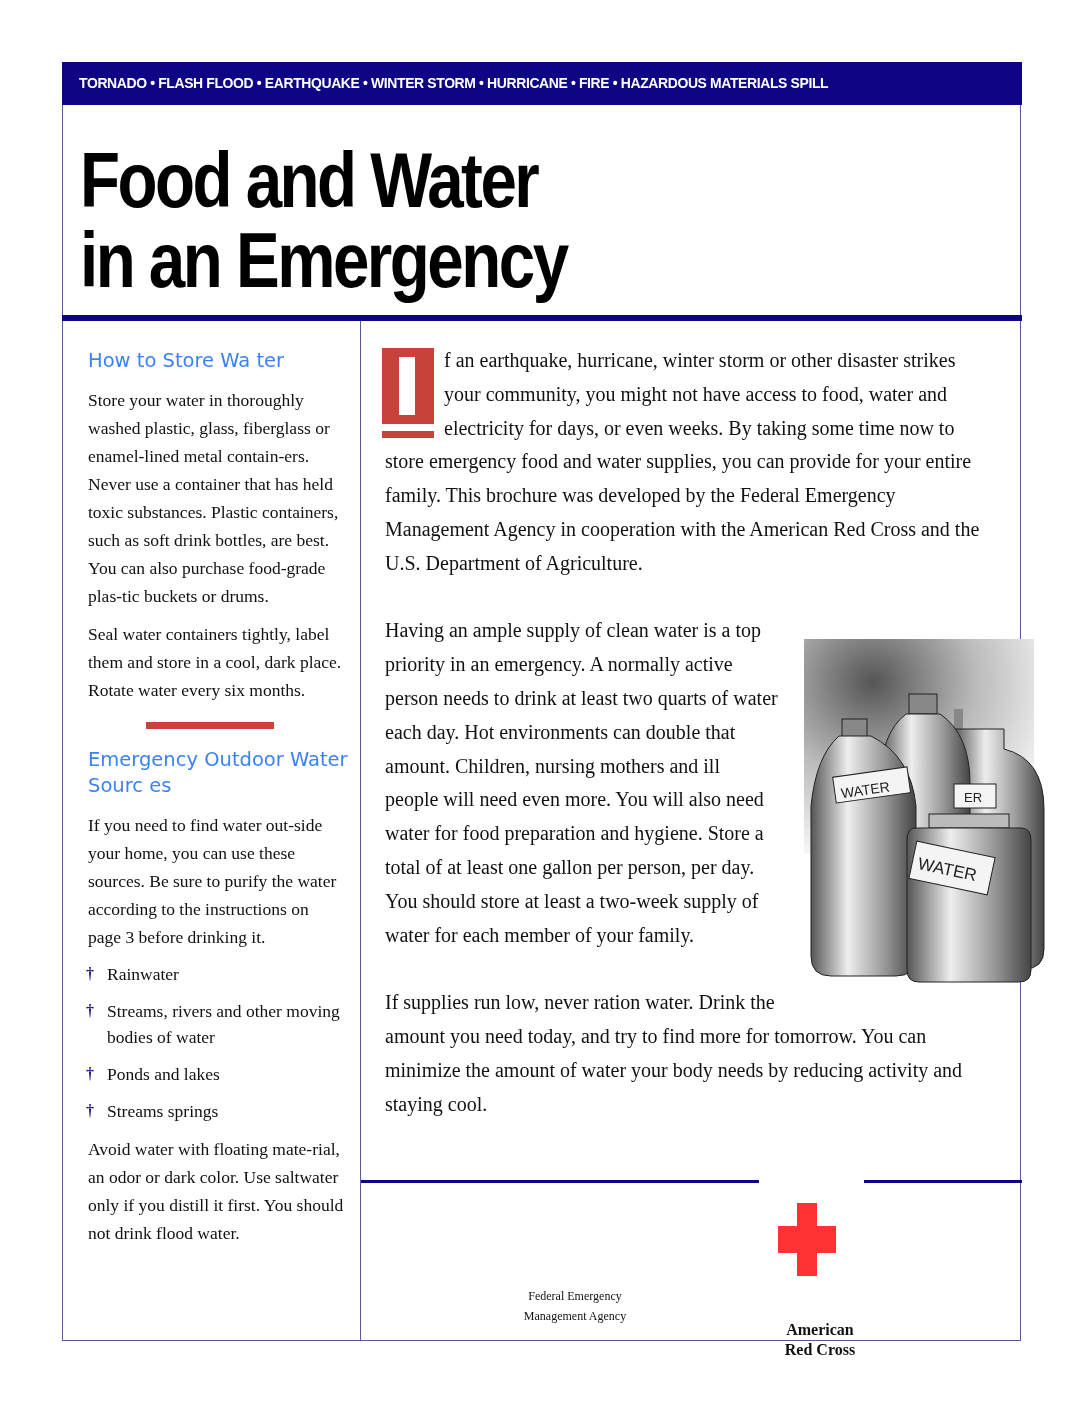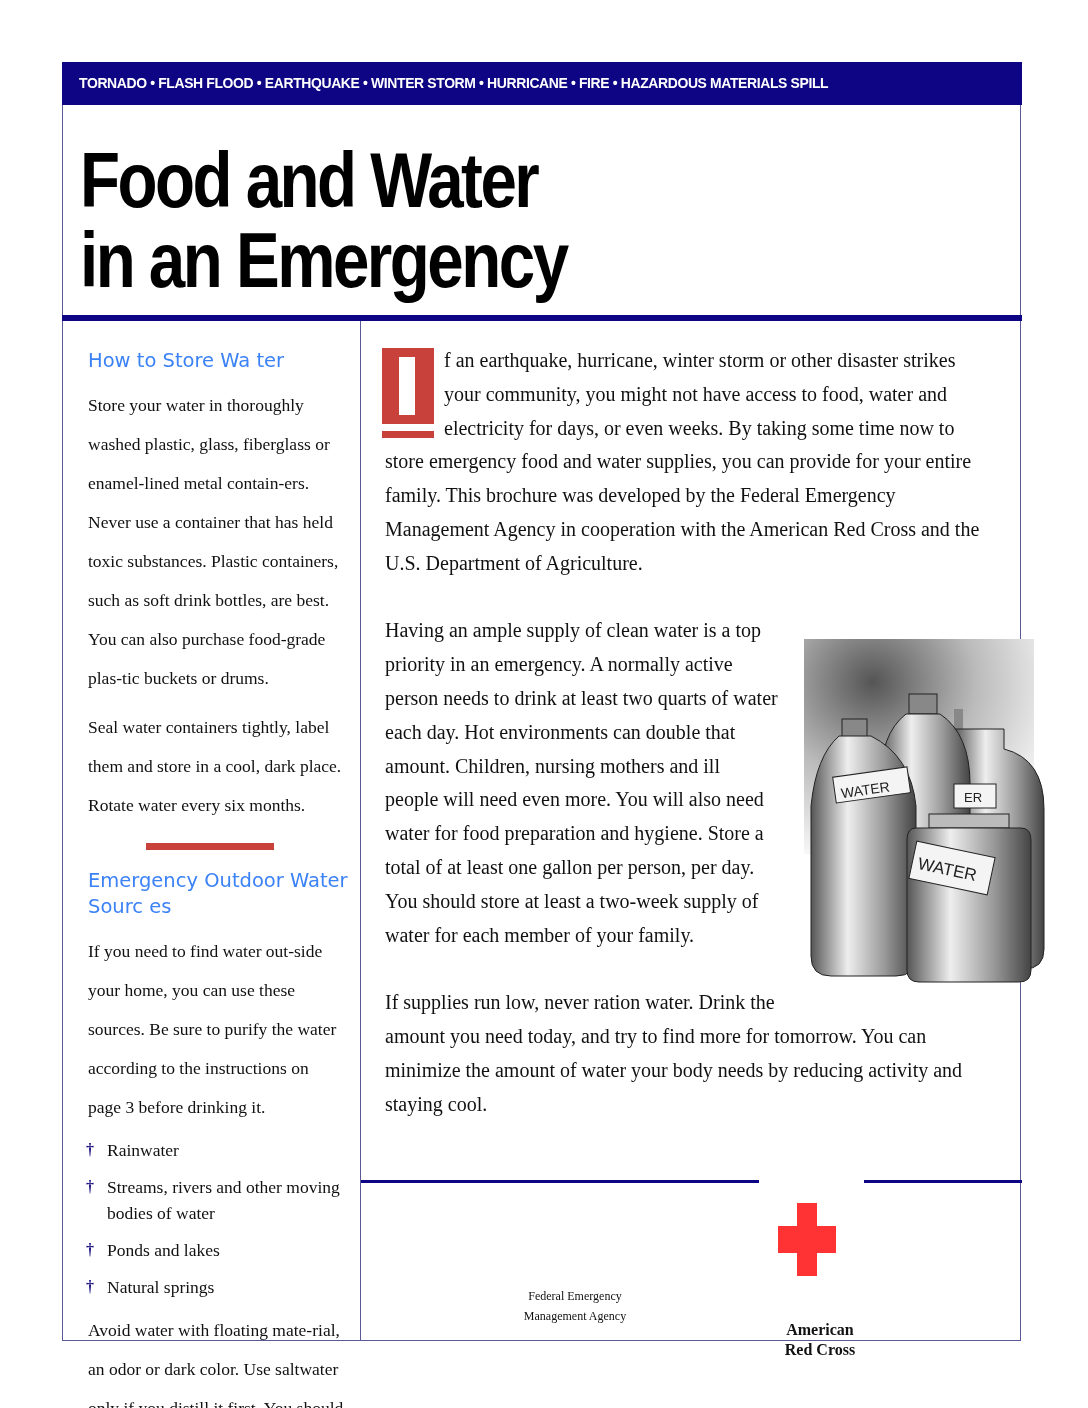--- a/index.html
+++ b/index.html
@@ -5,21 +5,21 @@
   html, body { margin:0; padding:0; background:#ffffff; }
   body { width:1088px; height:1408px; position:relative; overflow:hidden; font-family:"Liberation Serif", serif; color:#111; }
   .frame { position:absolute; left:62px; top:62px; width:959px; height:1279px; border:1px solid #5a5a9a; box-sizing:border-box; }
   .topband { position:absolute; left:62px; top:62px; width:960px; height:43px; background:#0d0583; }
   .topband span { position:absolute; left:17px; top:12px; color:#fff; font-family:"Liberation Sans", sans-serif; font-weight:bold; font-size:15px; letter-spacing:-0.4px; transform:scaleX(0.93); transform-origin:left; white-space:nowrap; }
   .title { position:absolute; left:80px; top:140px; font-family:"Liberation Sans", sans-serif; font-weight:bold; font-size:78px; line-height:80px; letter-spacing:-3px; transform:scaleX(0.84); transform-origin:left top; color:#000; white-space:nowrap; }
   .thickrule { position:absolute; left:62px; top:315px; width:960px; height:6px; background:#0d0583; }
   .coldiv { position:absolute; left:360px; top:321px; width:1px; height:1020px; background:#5a5a9a; }
   .sidebar { position:absolute; left:88px; top:348px; width:260px; }
   .sidebar h2 { margin:0; font-family:"DejaVu Sans", sans-serif; font-weight:normal; color:#3b82f6; font-size:19.5px; line-height:26px; }
-  .sidebar p { margin:0 4px 10px 0; font-size:17.5px; line-height:39px; }
+  .sidebar p { margin:0 4px 10px 0; font-size:17.5px; line-height:28px; }
   .redbar { width:128px; height:7px; background:#c8413a; margin:18px 0 18px 58px; }
   .bullets { list-style:none; margin:0 0 10px 0; padding:0; }
   .bullets li { position:relative; padding-left:19px; font-size:17.5px; line-height:26.7px; margin-bottom:10px; }
   .bullets li .cross { position:absolute; left:-2px; top:0; color:#1a1080; font-weight:bold; font-size:16px; }
   .main { position:absolute; left:385px; top:344px; width:612px; font-size:20px; line-height:33.8px; }
   .main p { margin:0 0 33.8px 0; }
   .dropcap { float:left; width:52px; height:92px; margin:4px 10px 0 -3px; position:relative; }
   .dropcap .blk { position:absolute; left:0; top:0; width:52px; height:76px; background:#c8413a; }
   .dropcap .stem { position:absolute; left:17px; top:9px; width:16px; height:58px; background:#fff; }
   .dropcap .under { position:absolute; left:0; top:83px; width:52px; height:7px; background:#c8413a; }
@@ -51,21 +51,21 @@
   <h2 style="margin-bottom:12px;">How to Store Wa ter</h2>
   <p>Store your water in thoroughly washed plastic, glass, fiberglass or enamel-lined metal contain-ers.  Never use a container that has held toxic substances. Plastic containers, such as soft drink bottles, are best.  You can also purchase food-grade plas-tic buckets or drums.</p>
   <p>Seal water containers tightly, label them and store in a cool, dark place.  Rotate water every six months.</p>
   <div class="redbar"></div>
   <h2 style="margin-bottom:12px;">Emergency Outdoor Water Sourc es</h2>
   <p>If you need to find water out-side your home, you can use these sources.  Be sure to purify the water according to the instructions on page 3 before drinking it.</p>
   <ul class="bullets">
     <li><span class="cross">†</span><span>Rainwater</span></li>
     <li><span class="cross">†</span><span>Streams, rivers and other moving bodies of water</span></li>
     <li><span class="cross">†</span><span>Ponds and lakes</span></li>
-    <li><span class="cross">†</span><span>Natural springs</span></li>
+    <li><span class="cross">†</span><span>Streams springs</span></li>
   </ul>
   <p>Avoid water with floating mate-rial, an odor or dark color.  Use saltwater only if you distill it first. You should not drink flood water.</p>
 </div>
 
 <div class="main">
   <p>
     <span class="dropcap" title="I">
       <span class="blk"></span>
         <span class="stem"></span>
         <span class="under"></span>

